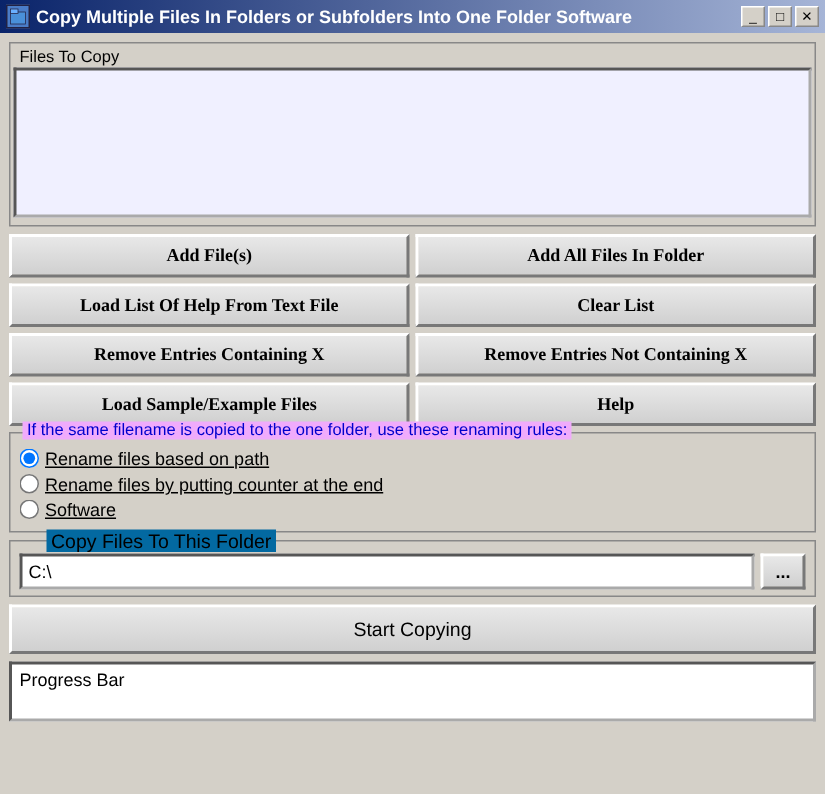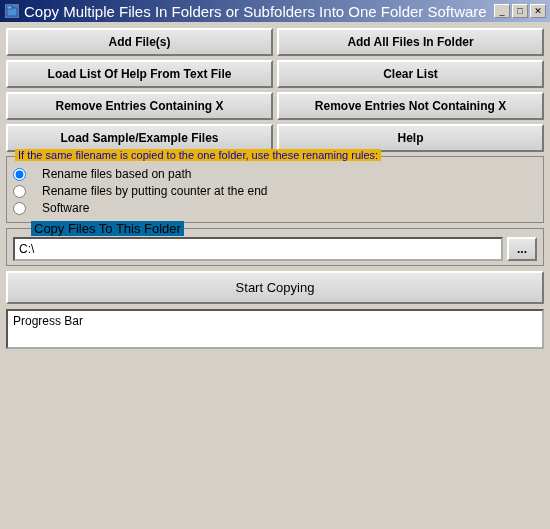--- a/index.html
+++ b/index.html
@@ -39,22 +39,22 @@
       background: #4a7cc7;
       border: 1px solid #224;
       display: flex;
       align-items: center;
       justify-content: center;
       font-size: 9px;
       color: white;
     }
 
     .title-bar-title {
-      font-size: 15px;
-      font-weight: normal;
+      font-size: 12px;
+      font-weight: bold;
       color: white;
     }
 
     .title-bar-controls {
       display: flex;
       gap: 2px;
     }
 
     .title-btn {
       width: 16px;
@@ -112,45 +112,47 @@
       padding: 5px 4px;
       background: linear-gradient(to bottom, #e8e8e8, #d0d0d0);
       border: 2px outset #ccc;
       border-top-color: #fff;
       border-left-color: #fff;
       cursor: pointer;
       font-size: 12px;
       font-weight: bold;
       text-align: center;
       color: #000;
+      font-family: Liberation Serif, serif;
     }
 
     .renaming-group {
       border: 1px solid #888;
       margin-bottom: 5px;
       padding: 4px 6px;
       position: relative;
     }
 
     .renaming-group-title {
       position: absolute;
       top: -8px;
       left: 8px;
-      background: #eab308;
+      background: #f0abfc;
       padding: 0 3px;
       font-size: 11px;
       color: #0000cc;
     }
 
     .radio-option {
       display: flex;
-      align-items: flex-end;
-      gap: 16px;
+      align-items: flex-start;
+      gap: 4px;
       margin: 3px 0;
       font-size: 12px;
+      text-decoration: underline;
     }
 
     .radio-option input[type="radio"] {
       margin: 0;
     }
 
     .copy-folder-group {
       border: 1px solid #888;
       margin-bottom: 5px;
       padding: 4px 6px;
@@ -230,20 +232,24 @@
   <div class="title-bar-controls">
     <div class="title-btn">_</div>
     <div class="title-btn">□</div>
     <div class="title-btn">✕</div>
   </div>
 </div>
 
 <div class="main-content">
 
   
+  <div class="files-group">
+    <div class="group-label">Files To Copy</div>
+    <textarea class="files-textarea" style=""></textarea>
+  </div>
 
   
   <div class="btn-row">
     <button class="btn">Add File(s)</button>
     <button class="btn">Add All Files In Folder</button>
   </div>
 
   
   <div class="btn-row">
     <button class="btn">Load List Of Help From Text File</button>

